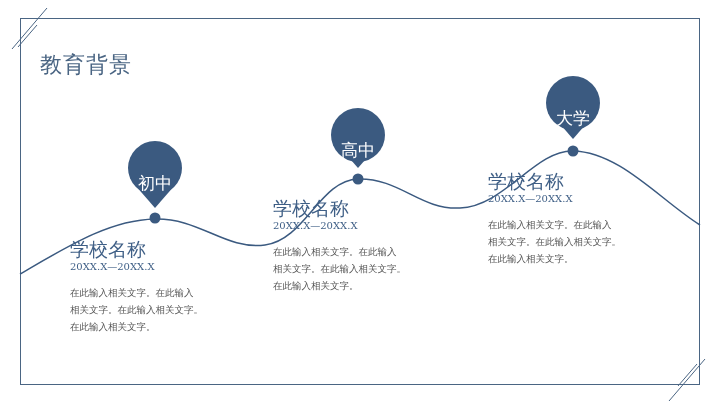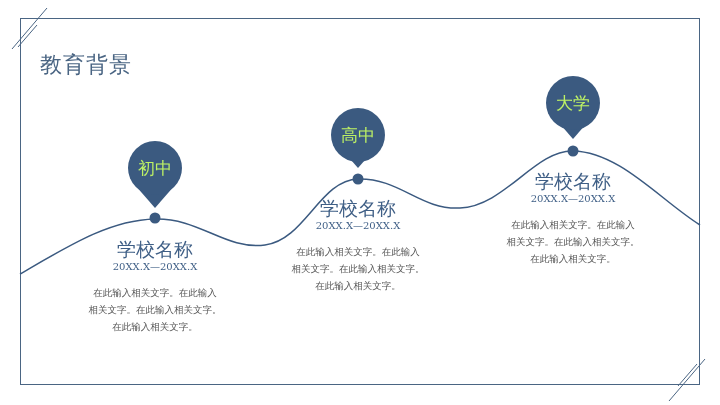--- a/index.html
+++ b/index.html
@@ -1,22 +1,22 @@
 <!DOCTYPE html>
 <html><head>
 <meta charset="utf-8">
 <style>
   html,body{margin:0;padding:0;background:#fff;}
   body{width:720px;height:405px;position:relative;overflow:hidden;font-family:"DejaVu Serif","Liberation Serif",serif;}
   .frame{position:absolute;left:20px;top:18px;width:680px;height:367px;border:1px solid #4a6583;box-sizing:border-box;}
   .title{position:absolute;left:40px;top:30px;font-size:22px;color:#4a6583;letter-spacing:1px;font-family:"DejaVu Sans","Liberation Sans",sans-serif;font-weight:300;margin-top:20px;}
   svg.deco{position:absolute;left:0;top:0;}
-  .pin{position:absolute;width:54px;height:54px;border-radius:50%;background:#3b5a80;color:#bef264;display:flex;align-items:center;justify-content:center;font-size:17px;font-family:"DejaVu Sans","Liberation Sans",sans-serif;}
+  .pin{position:absolute;width:54px;height:54px;border-radius:50%;background:#3b5a80;color:#ffffff;display:flex;align-items:flex-end;justify-content:center;font-size:17px;font-family:"DejaVu Sans","Liberation Sans",sans-serif;}
   .pin-label{position:relative;z-index:2;}
-  .block{position:absolute;width:170px;text-align:center;}
+  .block{position:absolute;width:170px;text-align:left;}
   .school{font-size:19px;color:#3f5f86;line-height:22px;font-family:"DejaVu Sans","Liberation Sans",sans-serif;}
   .period{font-size:10px;color:#3f5f86;line-height:14px;font-family:"DejaVu Serif","Liberation Serif",serif;}
   .desc{font-size:9.5px;color:#555;line-height:17px;margin-top:10px;font-family:"DejaVu Sans","Liberation Sans",sans-serif;}
 </style>
 </head>
 <body>
 
 <div class="frame"></div>
 
 <svg class="deco" width="720" height="405">

